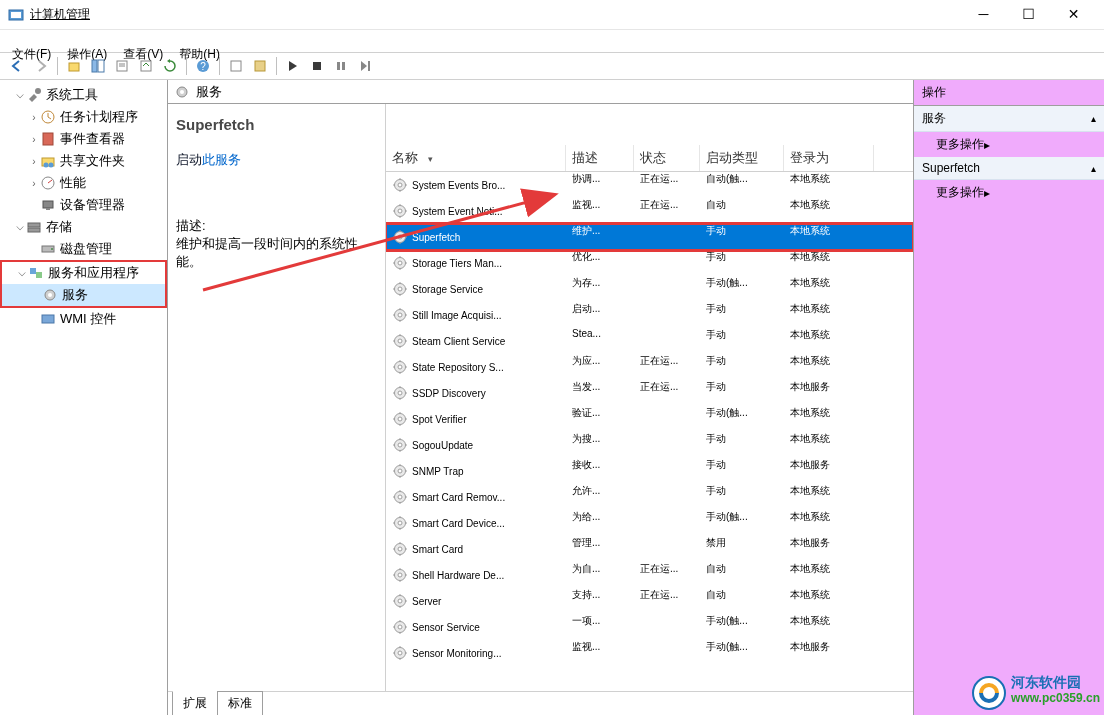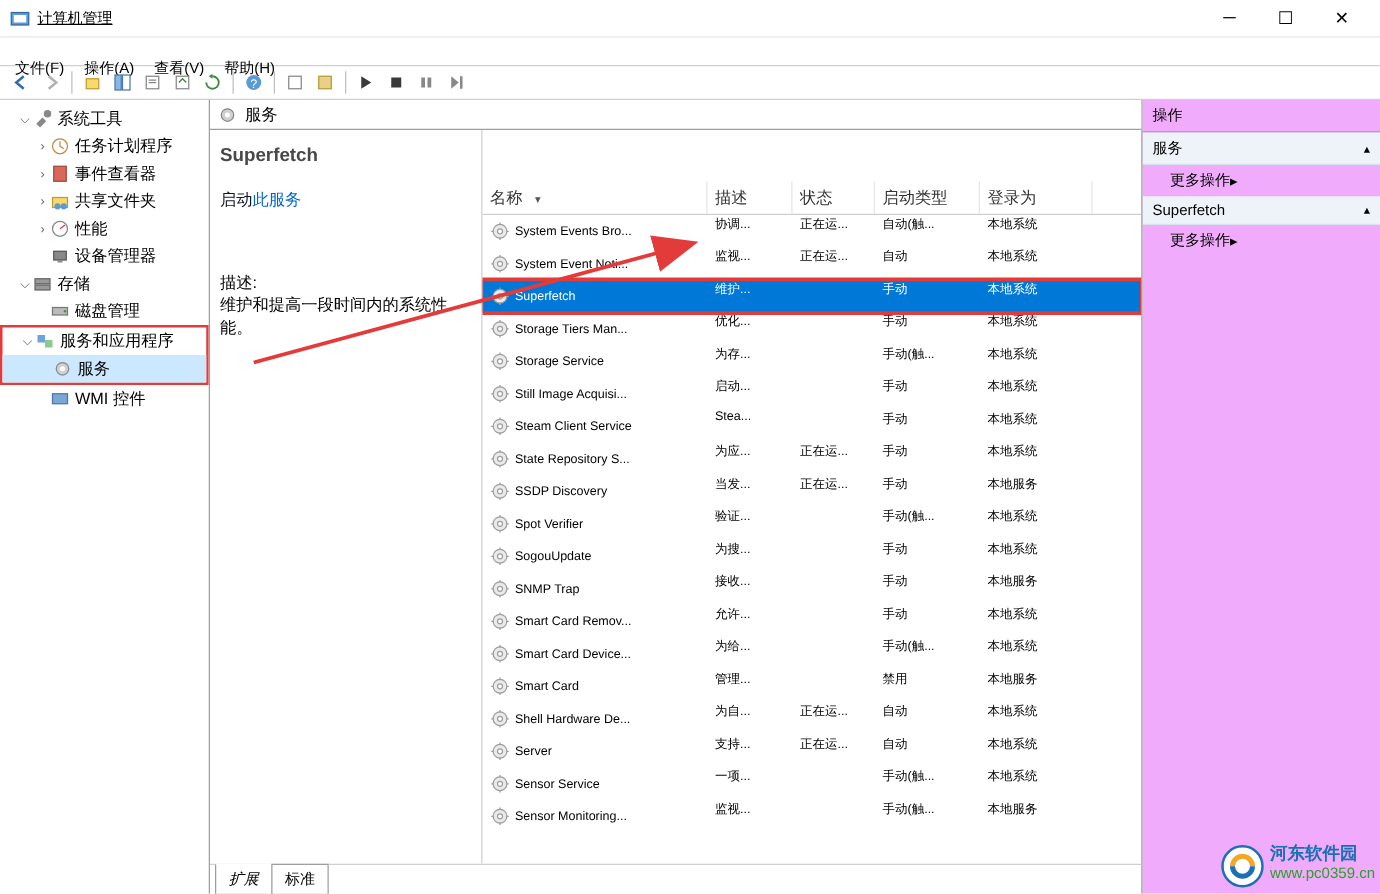--- a/index.html
+++ b/index.html
@@ -56,37 +56,37 @@
 .list-rows { }
 .row { display: flex; height: 26px; font-size: 10px; }
 .row .cell { padding: 0 6px; white-space: nowrap; overflow: hidden; text-overflow: ellipsis; }
 .row .svc-icon { width: 16px; height: 16px; margin-right: 4px; flex-shrink: 0; }
 .row-selected { background: #0078d7; color: #fff; }
 .list-hl-box { outline: 3px solid #e33a3a; outline-offset: -1px; }
 
 
 .bottom-tabs { height: 24px; display: flex; align-items: flex-end; border-top: 1px solid #d0d0d0; padding-left: 4px; font-size: 12px; }
 .bottom-tabs .tab { padding: 3px 10px; background: #fff; border: 1px solid #9e9e9e; border-top-left-radius: 0; border-top-right-radius: 0; margin-right: -1px; position: relative; bottom: -1px; }
-.bottom-tabs .tab.active { border-top-color: #fff; font-style: italic; }
+.bottom-tabs .tab.active { border-top-color: #fff; }
 
 
 .right-pane { width: 190px; background: #f0abfc; }
 .right-pane .rp-header { padding: 4px 8px; font-size: 12px; font-weight: normal; border-bottom: 1px solid #9e9e9e; }
 .rp-section-title { background: #eef3fa; padding: 4px 8px; font-size: 12px; display: flex; align-items: center; justify-content: space-between; border-bottom: 1px solid #d8e2ef; }
 .rp-section-title .arrow-up { font-size: 10px; }
 .rp-item { padding: 4px 8px 4px 22px; font-size: 12px; display: flex; align-items: center; }
 
 
 .red-arrow { position: absolute; pointer-events: none; }
 
 
 .watermark { position: absolute; right: 4px; bottom: 4px; display: flex; font-size: 14px; color: #1a6fb5; font-weight: bold; }
 .watermark .logo { width: 36px; height: 36px; margin-right: 4px; }
 .watermark .txt { line-height: 1.1; }
-.watermark .url { color: #2aa02a; font-size: 12px; font-weight: normal; }
+.watermark .url { color: #2aa02a; font-size: 12px; font-weight: bold; }
 
 svg { display: block; }
 </style>
 </head>
 <body>
 
 <div class="titlebar">
   <span class="app-icon">
     <svg width="16" height="16">
         <rect x="1" y="3" width="14" height="10" fill="#5a9bd5" stroke="#2f6aa5"></rect>

